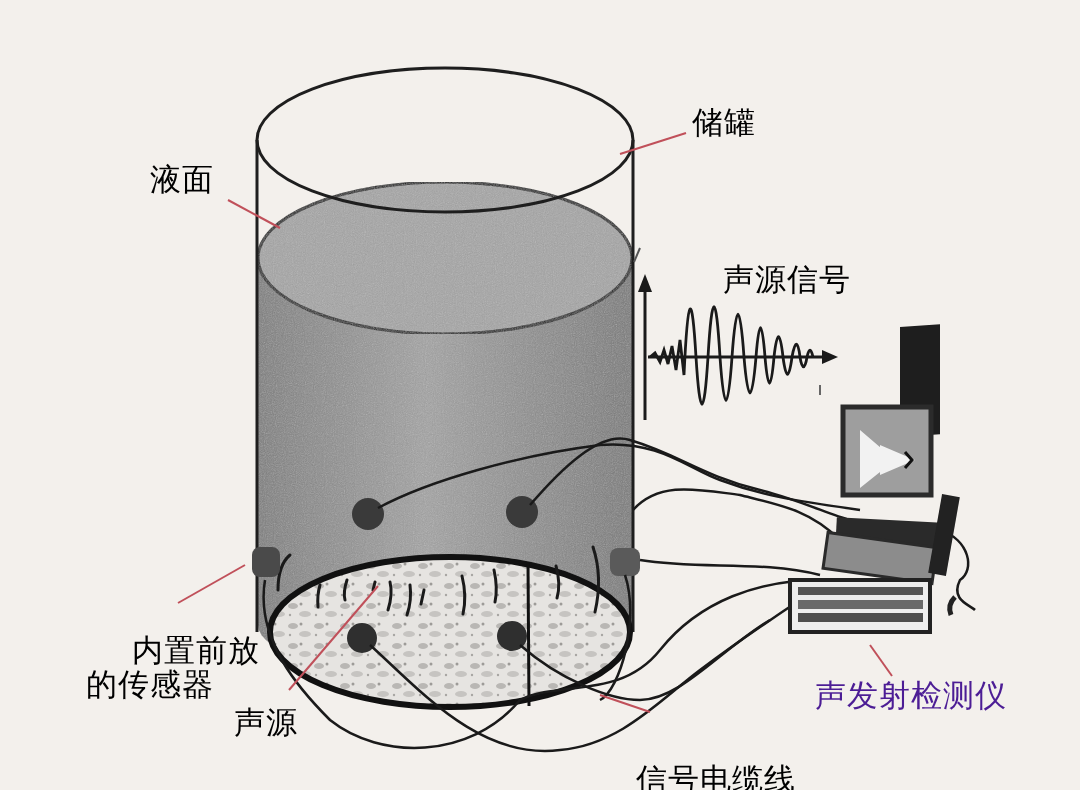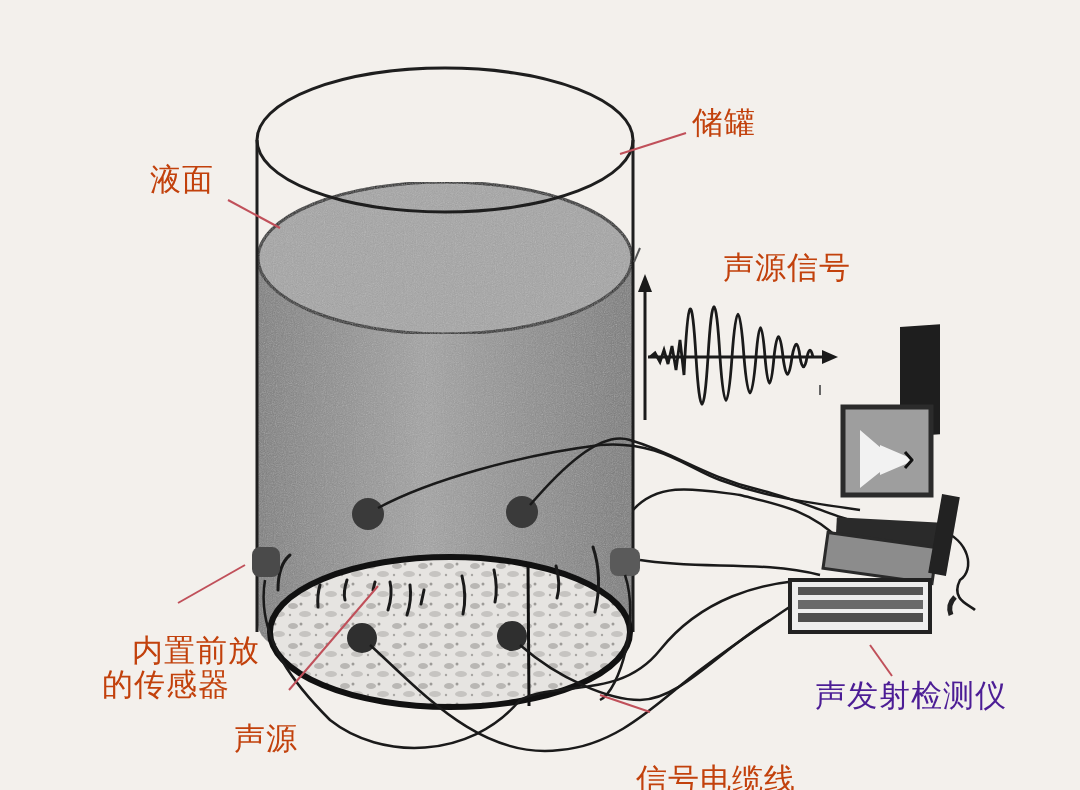--- a/index.html
+++ b/index.html
@@ -6,21 +6,21 @@
   body {
     width: 1080px; height: 790px; overflow: hidden;
     background: #f3f0ec;
     font-family: "DejaVu Sans", "Liberation Sans", sans-serif;
     position: relative;
   }
   #canvas { position: absolute; left: 0; top: 0; }
   .label {
     position: absolute;
     font-size: 31px;
-    color: #c2410c;
+    color: #000000;
     white-space: nowrap;
     letter-spacing: 1px;
     line-height: 1.2;
   }
   .label.light { color: #4c1d95; }
 </style>
 </head>
 <body>
 
 <svg id="canvas" width="1080" height="790" viewBox="0 0 1080 790" xmlns="http://www.w3.org/2000/svg">
@@ -135,18 +135,18 @@
     <line x1="228" y1="200" x2="280" y2="228"></line>
     <line x1="178" y1="603" x2="245" y2="565"></line>
     <line x1="289" y1="690" x2="378" y2="586"></line>
     <line x1="650" y1="712" x2="600" y2="695"></line>
     <line x1="892" y1="676" x2="870" y2="645"></line>
   </g>
 </svg>
 
 <div class="label" style="left:692px; top:104px;">储罐</div>
 <div class="label" style="left:150px; top:161px;text-align:center;">液面</div>
-<div class="label" style="left:723px; top:249px;">声源信号</div>
+<div class="label" style="left:723px; top:261px;">声源信号</div>
 <div class="label" style="left:86px; top:632px;margin-left:46px;">内置前放</div>
-<div class="label" style="left:86px; top:666px;margin-left:16px;">的传感器</div>
-<div class="label" style="left:234px; top:720px;">声源</div>
+<div class="label" style="left:86px; top:666px;">的传感器</div>
+<div class="label" style="left:234px; top:704px;">声源</div>
 <div class="label" style="left:636px; top:718px;margin-top:43px;">信号电缆线</div>
 <div class="label light" style="left:815px; top:677px;">声发射检测仪</div>
 
 </body></html>

